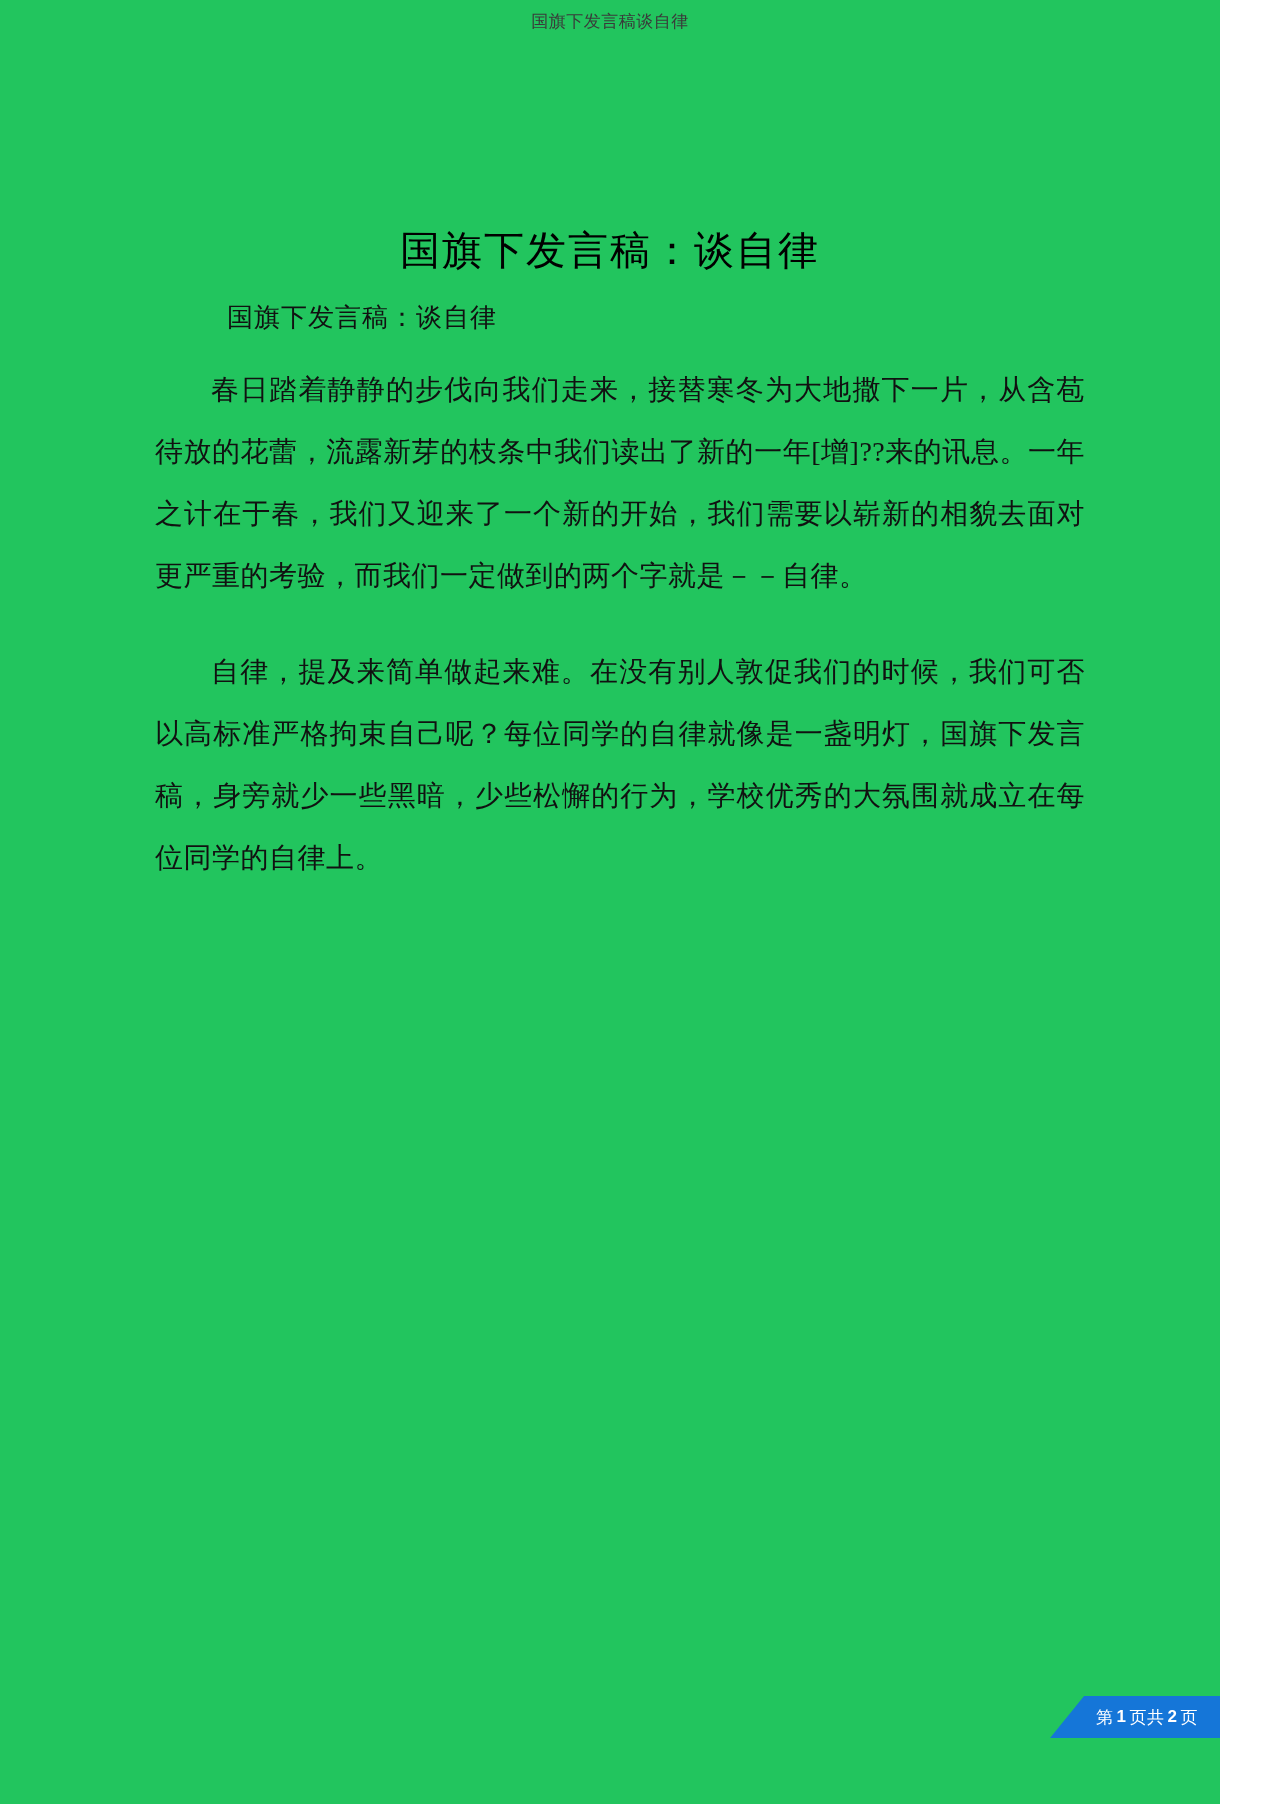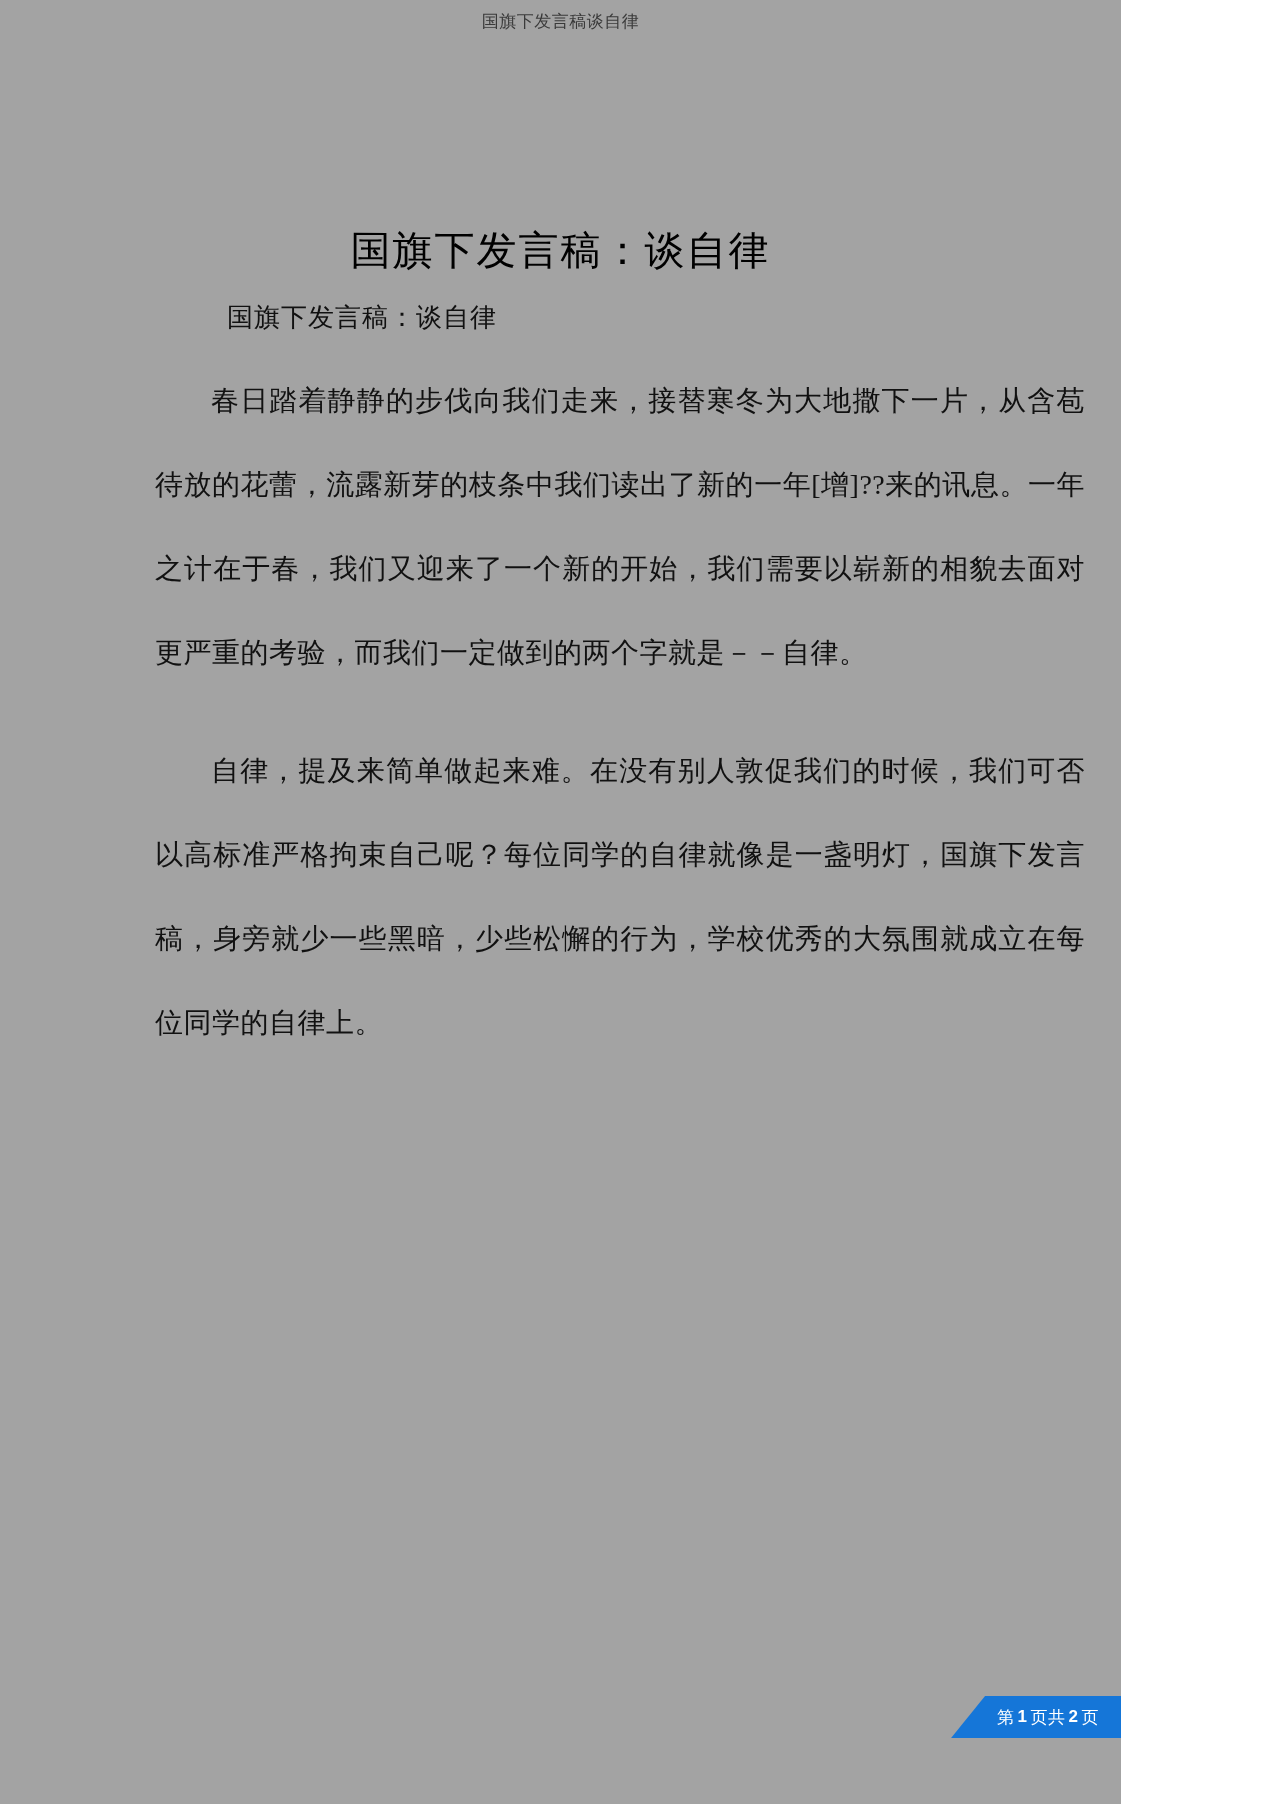--- a/index.html
+++ b/index.html
@@ -2,23 +2,23 @@
 <html><head>
 <meta charset="utf-8">
 <style>
   html, body {
     margin: 0;
     padding: 0;
     background: #ffffff;
   }
   .page {
     position: relative;
-    width: 1121px;
+    width: 1220px;
     height: 1804px;
-    background: #a3a3a3;
+    background: #22c55e;
     overflow: hidden;
     font-family: "Liberation Serif", "DejaVu Serif", serif;
     color: #1a1a1a;
   }
   .running-header {
     position: absolute;
     top: 10px;
     left: 0;
     width: 100%;
     text-align: center;
@@ -46,21 +46,21 @@
   .subtitle {
     font-size: 26px;
     line-height: 1.0;
     margin: 0 0 28px 0;
     padding-left: 72px;
     letter-spacing: 1px;
     color: #111111;
   }
   p.para {
     font-size: 28px;
-    line-height: 84px;
+    line-height: 62px;
     margin: 0 0 34px 0;
     text-indent: 2em;
     text-align: justify;
     text-justify: inter-ideograph;
     letter-spacing: 0.5px;
     color: #111111;
     word-break: break-all;
   }
   p.para:last-child {
     margin-bottom: 0;

